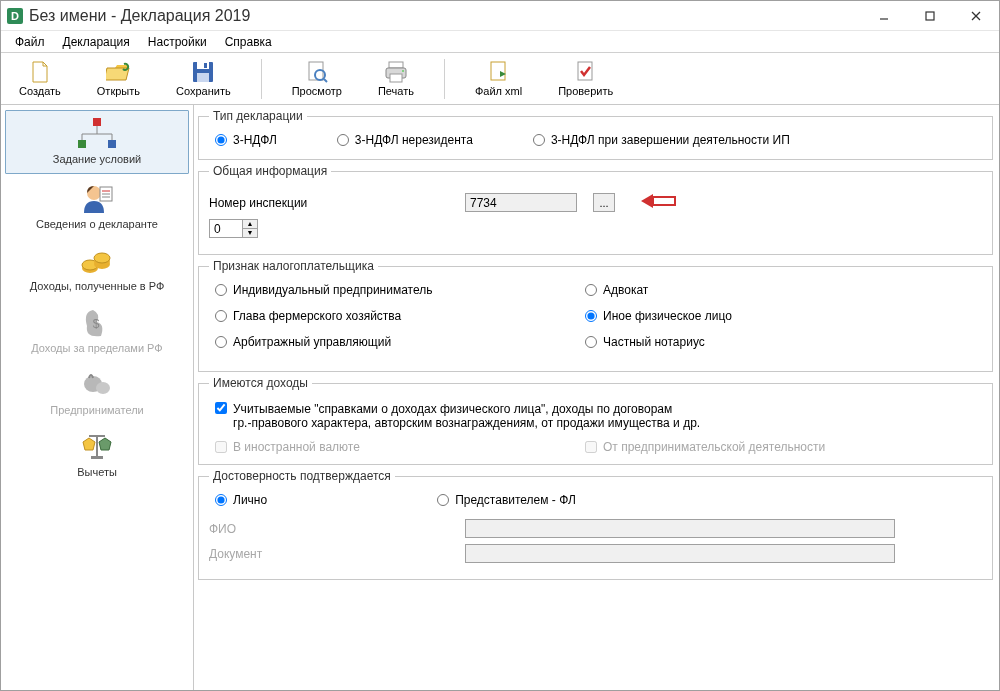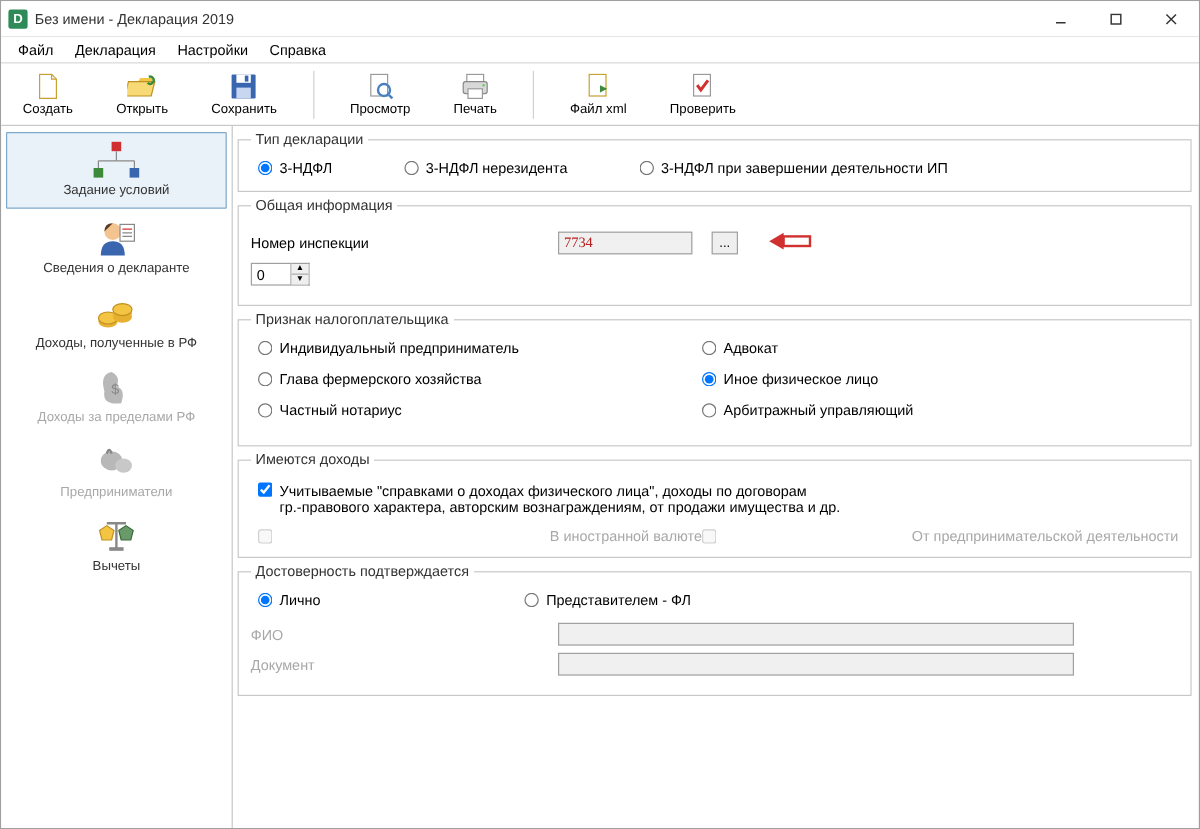--- a/index.html
+++ b/index.html
@@ -29,21 +29,21 @@
   .titlebar-icon {
     width: 16px; height: 16px;
     background: #2e8b57;
     color:#fff;
     font-size:11px;
     font-weight:bold;
     display:flex;align-items:center;justify-content:center;
     border-radius:2px;
     margin-right:6px;
   }
-  .titlebar-text { flex:1; font-size:12px; color:#333; }
+  .titlebar-text { flex:1; font-size:16px; color:#333; }
   .win-controls { display:flex; height:100%; }
   .win-btn {
     width:46px; height:100%;
     display:flex; align-items:center; justify-content:center;
     font-size:14px; color:#333;
   }
   .win-btn svg { width:10px; height:10px; }
   .menubar {
     height:22px;
     display:flex;
@@ -120,21 +120,21 @@
   .radio-row { display:flex; gap:60px; align-items:flex-start; margin:2px 0 2px 6px;}
   .radio-grid { display:grid; grid-template-columns:370px 1fr; row-gap:12px; margin:2px 0 12px 6px;}
   .label-col { width:246px; }
   input[type=text] {
     height:19px;
     border:1px solid #a0a0a0;
     font-size:12px;
     padding:0 4px;
     background:#fff;
   }
-  input[disabled] { background:#f0f0f0; color:#b91c1c;font-family:Liberation Serif, serif; }
+  input[disabled] { background:#f0f0f0; color:#000000; }
   .btn-small {
     height:19px; width:22px;
     border:1px solid #a0a0a0;
     background:#efefef;
     font-size:11px;
     display:flex;align-items:center;justify-content:center;
   }
   .spinner {
     display:flex; align-items:center;
   }
@@ -145,21 +145,21 @@
     height:19px;
   }
   .spin-btns div {
     width:14px; height:9px; font-size:7px;
     display:flex;align-items:center;justify-content:center;
     background:#efefef;
   }
   .spin-btns div:first-child { border-bottom:1px solid #a0a0a0; }
   .check-row { display:flex; align-items:flex-start; gap:6px; margin:4px 0 4px 6px;}
   .check-grid { display:grid; grid-template-columns:370px 1fr; row-gap:8px; margin-top:10px; margin-left:6px;}
-  .disabled-text { color:#a8a8a8;justify-content:space-between; }
+  .disabled-text { color:#a8a8a8; }
   .red-arrow {
     display:inline-block;
     margin-left:14px;
   }
   label.radio, label.check {
     display:flex; align-items:center; gap:6px; font-size:12px;
   }
   input[type=radio], input[type=checkbox] { margin:0; width:12px; height:12px; }
 </style>
 </head>
@@ -405,25 +405,25 @@
           <label class="radio">
             <input type="radio" name="tp" style="">
             <span>Глава фермерского хозяйства</span>
           </label>
           <label class="radio">
             <input type="radio" name="tp" checked="" style="">
             <span>Иное физическое лицо</span>
           </label>
           <label class="radio">
             <input type="radio" name="tp" style="">
+            <span>Арбитражный управляющий</span>
+          </label>
+          <label class="radio">
+            <input type="radio" name="tp" style="">
             <span>Частный нотариус</span>
-          </label>
-          <label class="radio">
-            <input type="radio" name="tp" style="">
-            <span>Арбитражный управляющий</span>
           </label>
         </div>
       </fieldset>
 
       <fieldset>
         <legend>Имеются доходы</legend>
         <div class="check-row">
           <input type="checkbox" checked="" style="">
           <div>
             <div>Учитываемые "справками о доходах физического лица", доходы по договорам</div>

